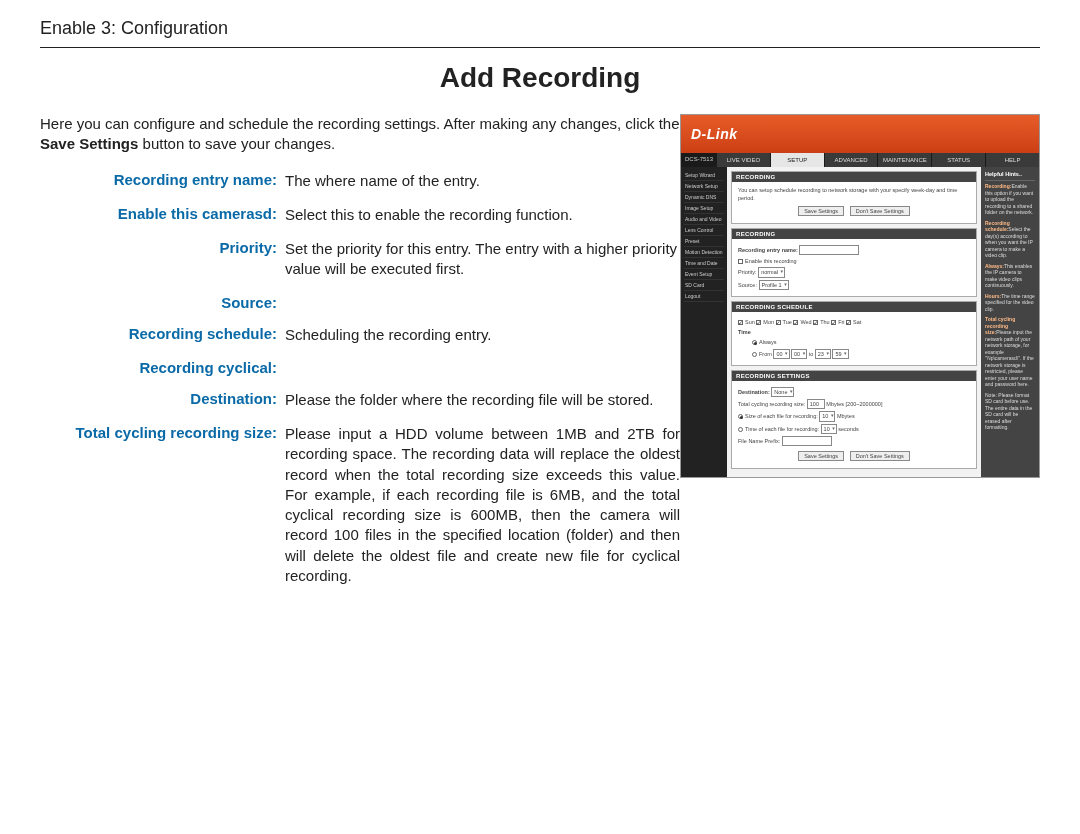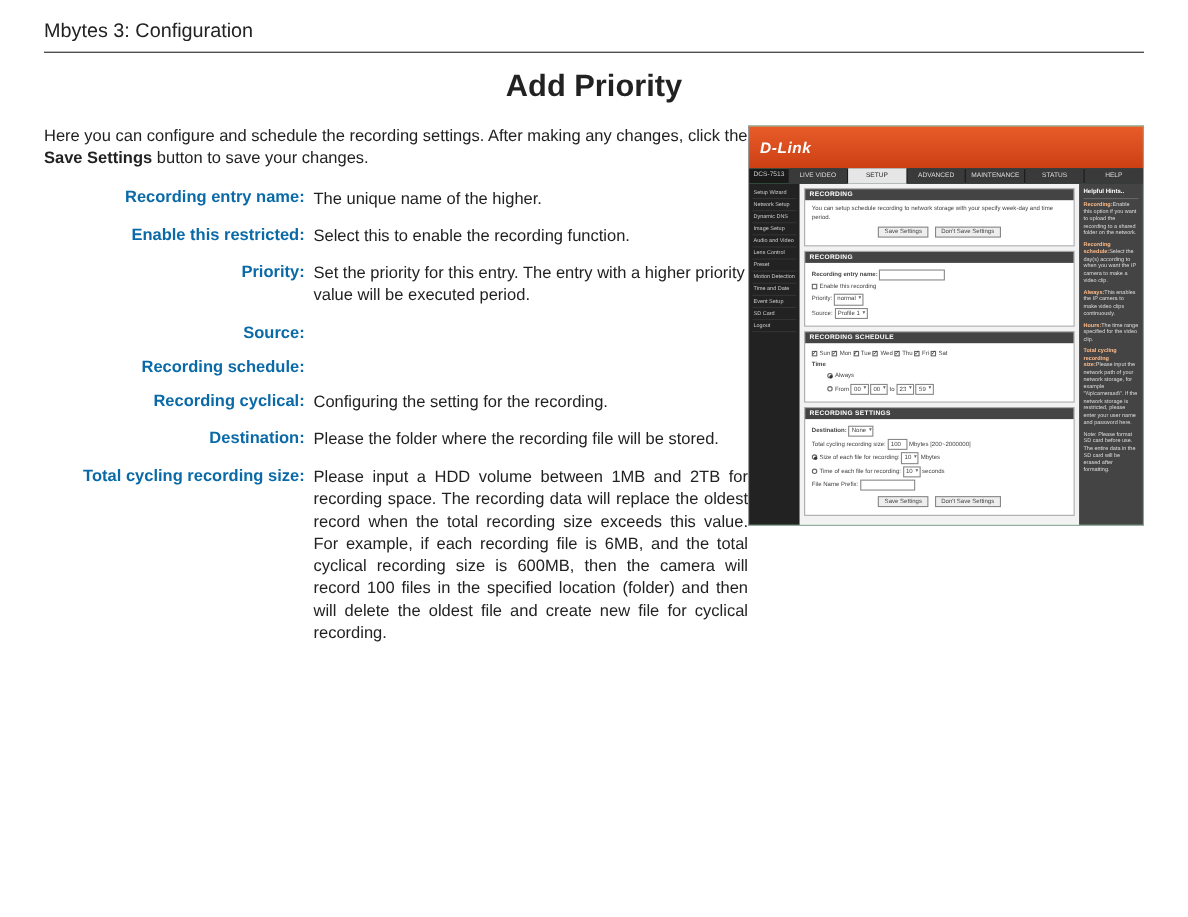--- a/index.html
+++ b/index.html
@@ -45,51 +45,51 @@
   .shot-help { width: 58px; background: #444; color: #ddd; padding: 4px 4px; font-size: 5px; line-height: 1.3; }
   .shot-help .hh { color:#fff; font-weight:700; font-size:5.5px; border-bottom:1px solid #666; padding-bottom:2px; margin-bottom:2px;}
   .shot-help p { margin-bottom: 4px; word-break: break-word; }
   .shot-help b { color:#fb8; font-weight:700; }
   .footer { position: absolute; left: 40px; right: 40px; bottom: 18px; border-top: 1.5px solid #222; padding-top: 6px; display: flex; justify-content: space-between; font-size: 15px; }
 </style>
 </head>
 <body>
 
 <div class="page">
-  <div class="section-header">Mbytes 3: Configuration</div>
-  <div class="title">Add Priority</div>
+  <div class="section-header">Enable 3: Configuration</div>
+  <div class="title">Add Recording</div>
 
   <div class="body">
     <div class="left">
       <p class="intro">
         <span>Here you can configure and schedule the recording settings. After making any changes, click the </span><b>Save Settings</b><span> button to save your changes.</span>
       </p>
 
       <div class="defs">
         <div class="def-row">
             <div class="term">Recording entry name:</div>
-            <div class="desc">The unique name of the higher.</div>
-          </div>
-        <div class="def-row">
-            <div class="term">Enable this restricted:</div>
+            <div class="desc">The where name of the entry.</div>
+          </div>
+        <div class="def-row">
+            <div class="term">Enable this camerasd:</div>
             <div class="desc">Select this to enable the recording function.</div>
           </div>
         <div class="def-row">
             <div class="term">Priority:</div>
-            <div class="desc">Set the priority for this entry. The entry with a higher priority value will be executed period.</div>
+            <div class="desc">Set the priority for this entry. The entry with a higher priority value will be executed first.</div>
           </div>
         <div class="def-row">
             <div class="term">Source:</div>
           </div>
         <div class="def-row">
             <div class="term">Recording schedule:</div>
+            <div class="desc">Scheduling the recording entry.</div>
           </div>
         <div class="def-row">
             <div class="term">Recording cyclical:</div>
-            <div class="desc">Configuring the setting for the recording.</div>
           </div>
         <div class="def-row">
             <div class="term">Destination:</div>
             <div class="desc">Please the folder where the recording file will be stored.</div>
           </div>
         <div class="def-row last">
           <div class="term">Total cycling recording size:</div>
           <div class="desc justify">
             <p>Please input a HDD volume between 1MB and 2TB for recording space. The recording data will replace the oldest record when the total recording size exceeds this value. For example, if each recording file is 6MB, and the total cyclical recording size is 600MB, then the camera will record 100 files in the specified location (folder) and then will delete the oldest file and create new file for cyclical recording.</p>
           </div>

